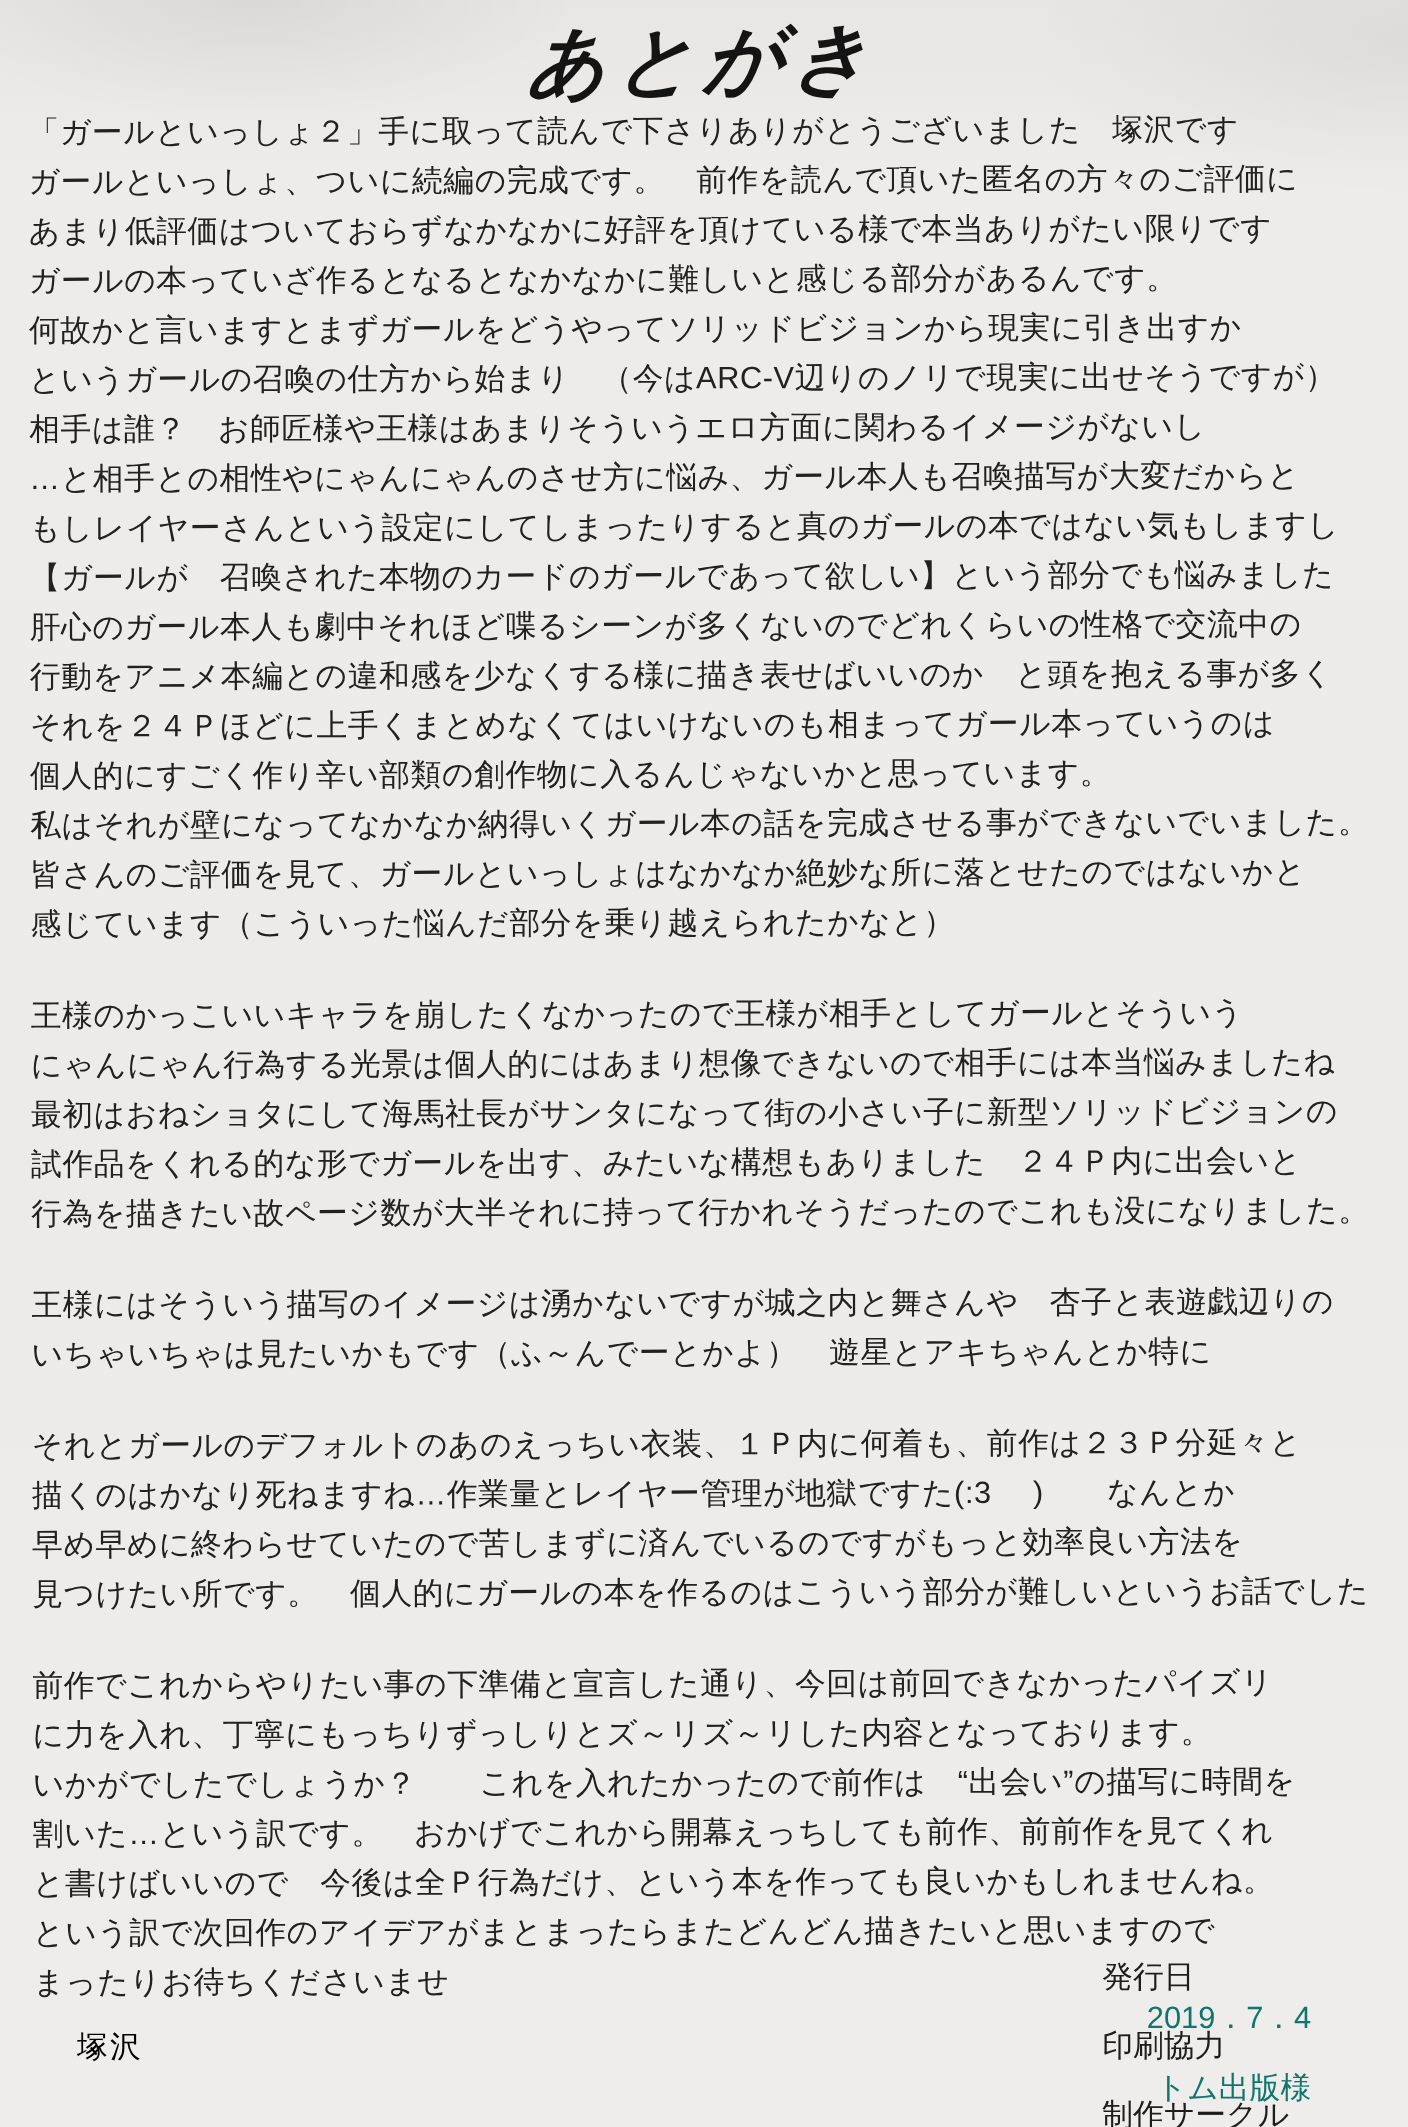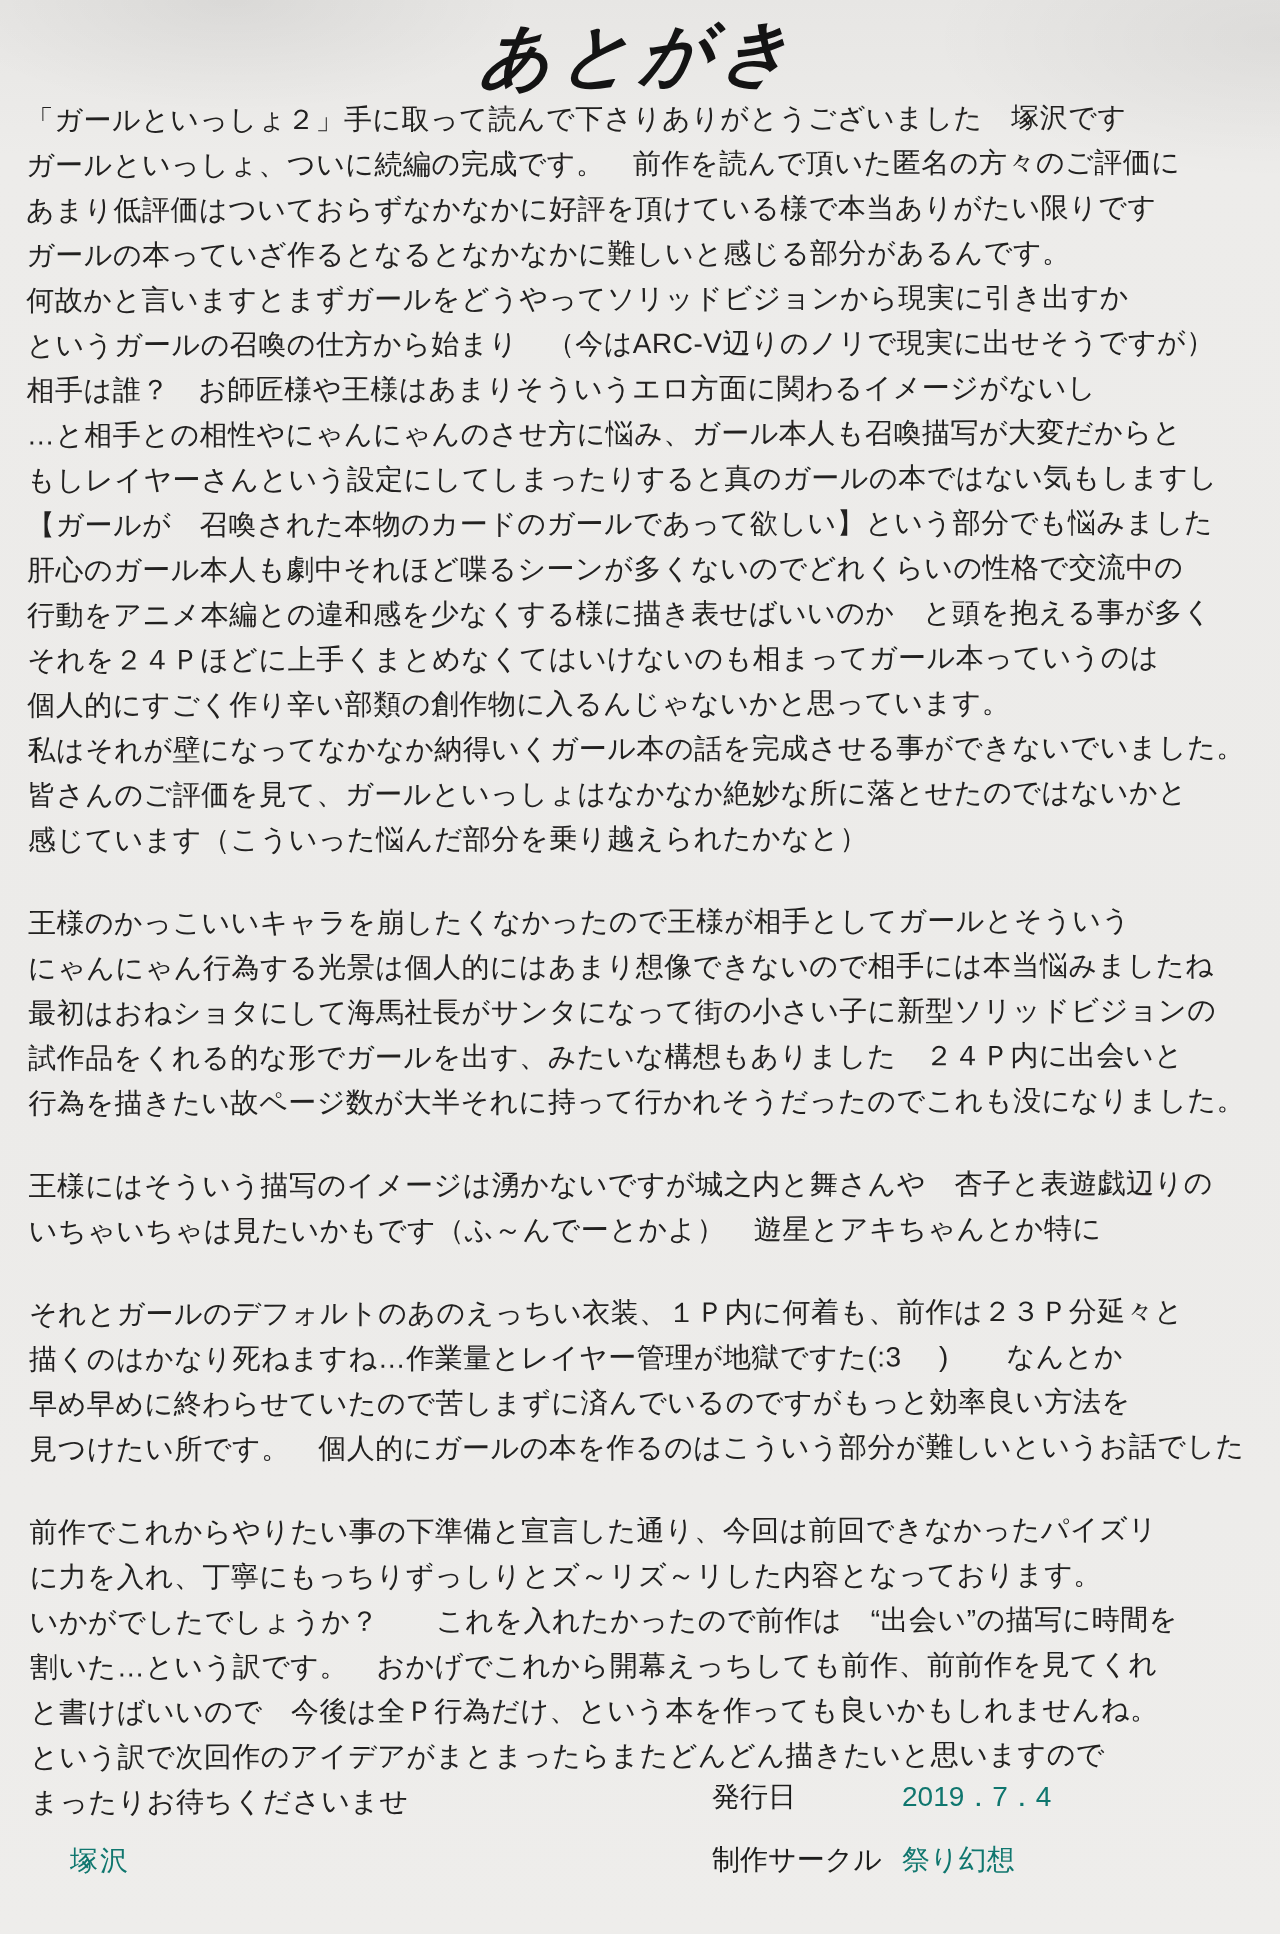--- a/index.html
+++ b/index.html
@@ -53,40 +53,41 @@
     color: #222120;
   }
   .colophon {
     position: absolute;
     left: 712px;
     top: 1778px;
     width: 480px;
   }
   .colophon-row {
     display: flex;
-    align-items: flex-start;
+    align-items: flex-end;
     height: 63px;
+    flex-direction: column;
   }
   .colophon-label {
     font-size: 28px;
     color: #1d1d1c;
     min-width: 190px;
     white-space: pre;
   }
   .colophon-value {
     font-size: 28px;
     color: #0f766e;
     white-space: pre;
   }
   .signature {
     position: absolute;
     left: 70px;
     top: 1842px;
     font-size: 28px;
-    color: #0f766e;
+    color: #000000;
     letter-spacing: 2px;
   }
 </style>
 </head>
 <body>
 
 <div class="page">
 
   <div class="title">あとがき</div>
 
@@ -137,20 +138,24 @@
         <div class="line">まったりお待ちくださいませ</div>
       </div>
     </div>
 
   <div class="colophon">
     <div class="colophon-row">
       <span class="colophon-label">発行日</span>
       <span class="colophon-value">2019．7．4</span>
     </div>
     <div class="colophon-row">
+      <span class="colophon-label">印刷協力</span>
+      <span class="colophon-value">トム出版様</span>
+    </div>
+    <div class="colophon-row">
       <span class="colophon-label">制作サークル</span>
       <span class="colophon-value">祭り幻想</span>
     </div>
   </div>
 
   <div class="signature">塚沢</div>
 
 </div>
 
 </body></html>

